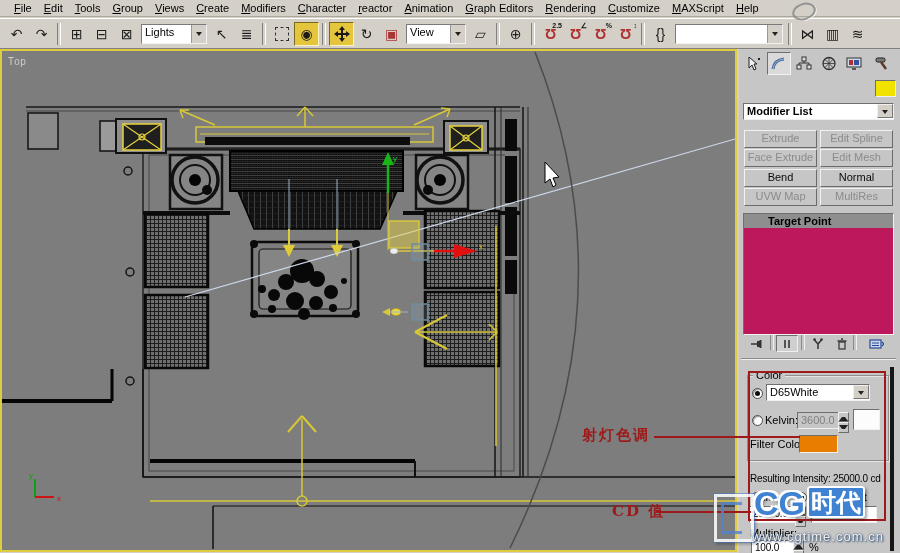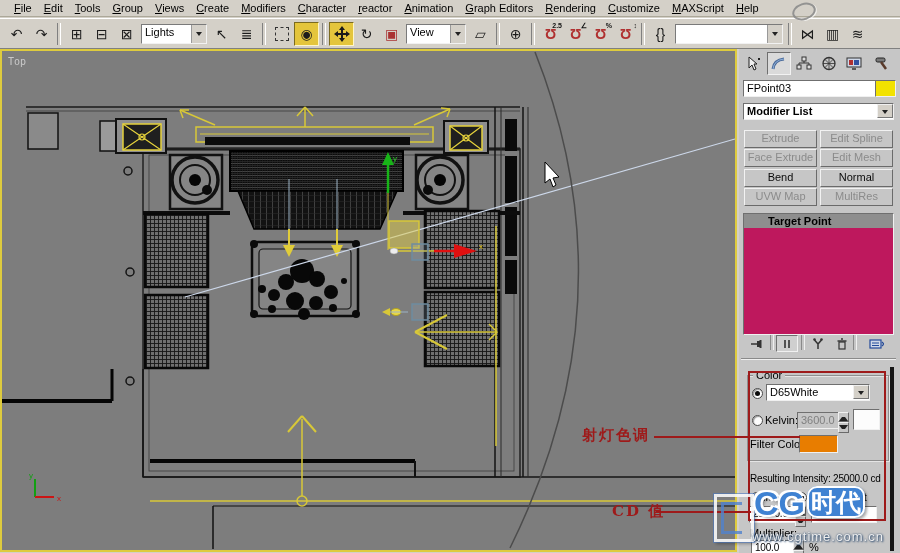--- a/index.html
+++ b/index.html
@@ -56,21 +56,21 @@
   .ann-text{position:absolute;color:#9e1a1a;font-weight:bold;font-size:15px;letter-spacing:2px;z-index:31;font-family:"DejaVu Serif",serif;pointer-events:none}
   
   .wm-top{position:absolute;left:792px;top:3px;z-index:40;display:flex;align-items:center;opacity:.9;pointer-events:none}
   .wm-swirl{width:20px;height:13px;border:2px solid #8d8d8d;border-radius:50%;transform:rotate(-18deg);box-shadow:1px 1px 0 rgba(255,255,255,.7)}
   .wm-top .txt{font-size:19px;font-weight:bold;font-style:italic;color:#8d8d8d;text-shadow:1px 1px 0 rgba(255,255,255,.8);letter-spacing:1px;margin-left:2px}
   .wm-bot{position:absolute;left:698px;top:486px;width:202px;height:67px;z-index:40;pointer-events:none}
   .wm-sq{position:absolute;left:16px;top:8px;width:34px;height:42px;border:3px solid rgba(248,248,248,.9);box-shadow:0 0 0 1px rgba(70,120,200,.55),2px 2px 3px rgba(0,0,0,.3)}
   .wm-sq i{position:absolute;left:4px;top:5px;width:18px;height:26px;border:3px solid rgba(80,130,205,.8);border-right:none;display:block}
   .wm-brand{position:absolute;left:56px;top:-2px;font-weight:bold;white-space:nowrap}
   .wm-cg{font-size:34px;color:#3f82d2;text-shadow:-2px -2px 0 #fff,2px -2px 0 #fff,-2px 2px 0 #fff,2px 2px 0 #fff,3px 3px 3px rgba(0,0,0,.35)}
-  .wm-era{font-size:25px;color:#fff;background:#3f82d2;border:2px solid #fff;border-radius:10px;padding:0 2px;margin-left:2px;vertical-align:4px;box-shadow:2px 2px 3px rgba(0,0,0,.35)}
+  .wm-era{font-size:25px;color:#fff;background:#3f82d2;border:2px solid #fff;border-radius:3px;padding:0 2px;margin-left:2px;vertical-align:4px;box-shadow:2px 2px 3px rgba(0,0,0,.35)}
   .wm-url{position:absolute;left:54px;top:43px;font-size:13px;color:#efefef;letter-spacing:1px;text-shadow:1px 1px 2px #2c4a6e,0 0 2px #2c4a6e}
 </style>
 </head>
 <body>
 
 <div class="menubar">
   <span class="mi">File</span>
   <span class="mi">Edit</span>
   <span class="mi">Tools</span>
   <span class="mi">Group</span>
@@ -401,21 +401,20 @@
         <path d="M6 13 H10" stroke="#333" stroke-width="1.5"></path>
       </svg>
     </span>
   <span class="ptab" style="left:131px">
       <svg width="16" height="15" viewBox="0 0 16 15">
         <rect x="2" y="2" width="9" height="4" rx="1.5" fill="#7a7a7a" stroke="#222"></rect>
         <path d="M7 6 L12 13" stroke="#5a3a2a" stroke-width="2.5"></path>
       </svg>
     </span>
 
-  <div class="field" style="left:4px;top:31px;width:125px;height:13px">FPoint03</div>
   <div class="swatch" style="left:136px;top:31px;width:19px;height:15px;background:#f2e200"></div>
 
   <div class="field" style="left:4px;top:54px;width:143px;height:13px;font-weight:bold">Modifier List</div>
   <span class="combo-arr" style="left:138px;top:55px"></span>
 
   <div class="btn3 dis" style="left:5px;top:81px">Extrude</div>
   <div class="btn3 dis" style="left:81px;top:81px">Edit Spline</div>
   <div class="btn3 dis" style="left:5px;top:100px">Face Extrude</div>
   <div class="btn3 dis" style="left:81px;top:100px">Edit Mesh</div>
   <div class="btn3" style="left:5px;top:120px">Bend</div>

